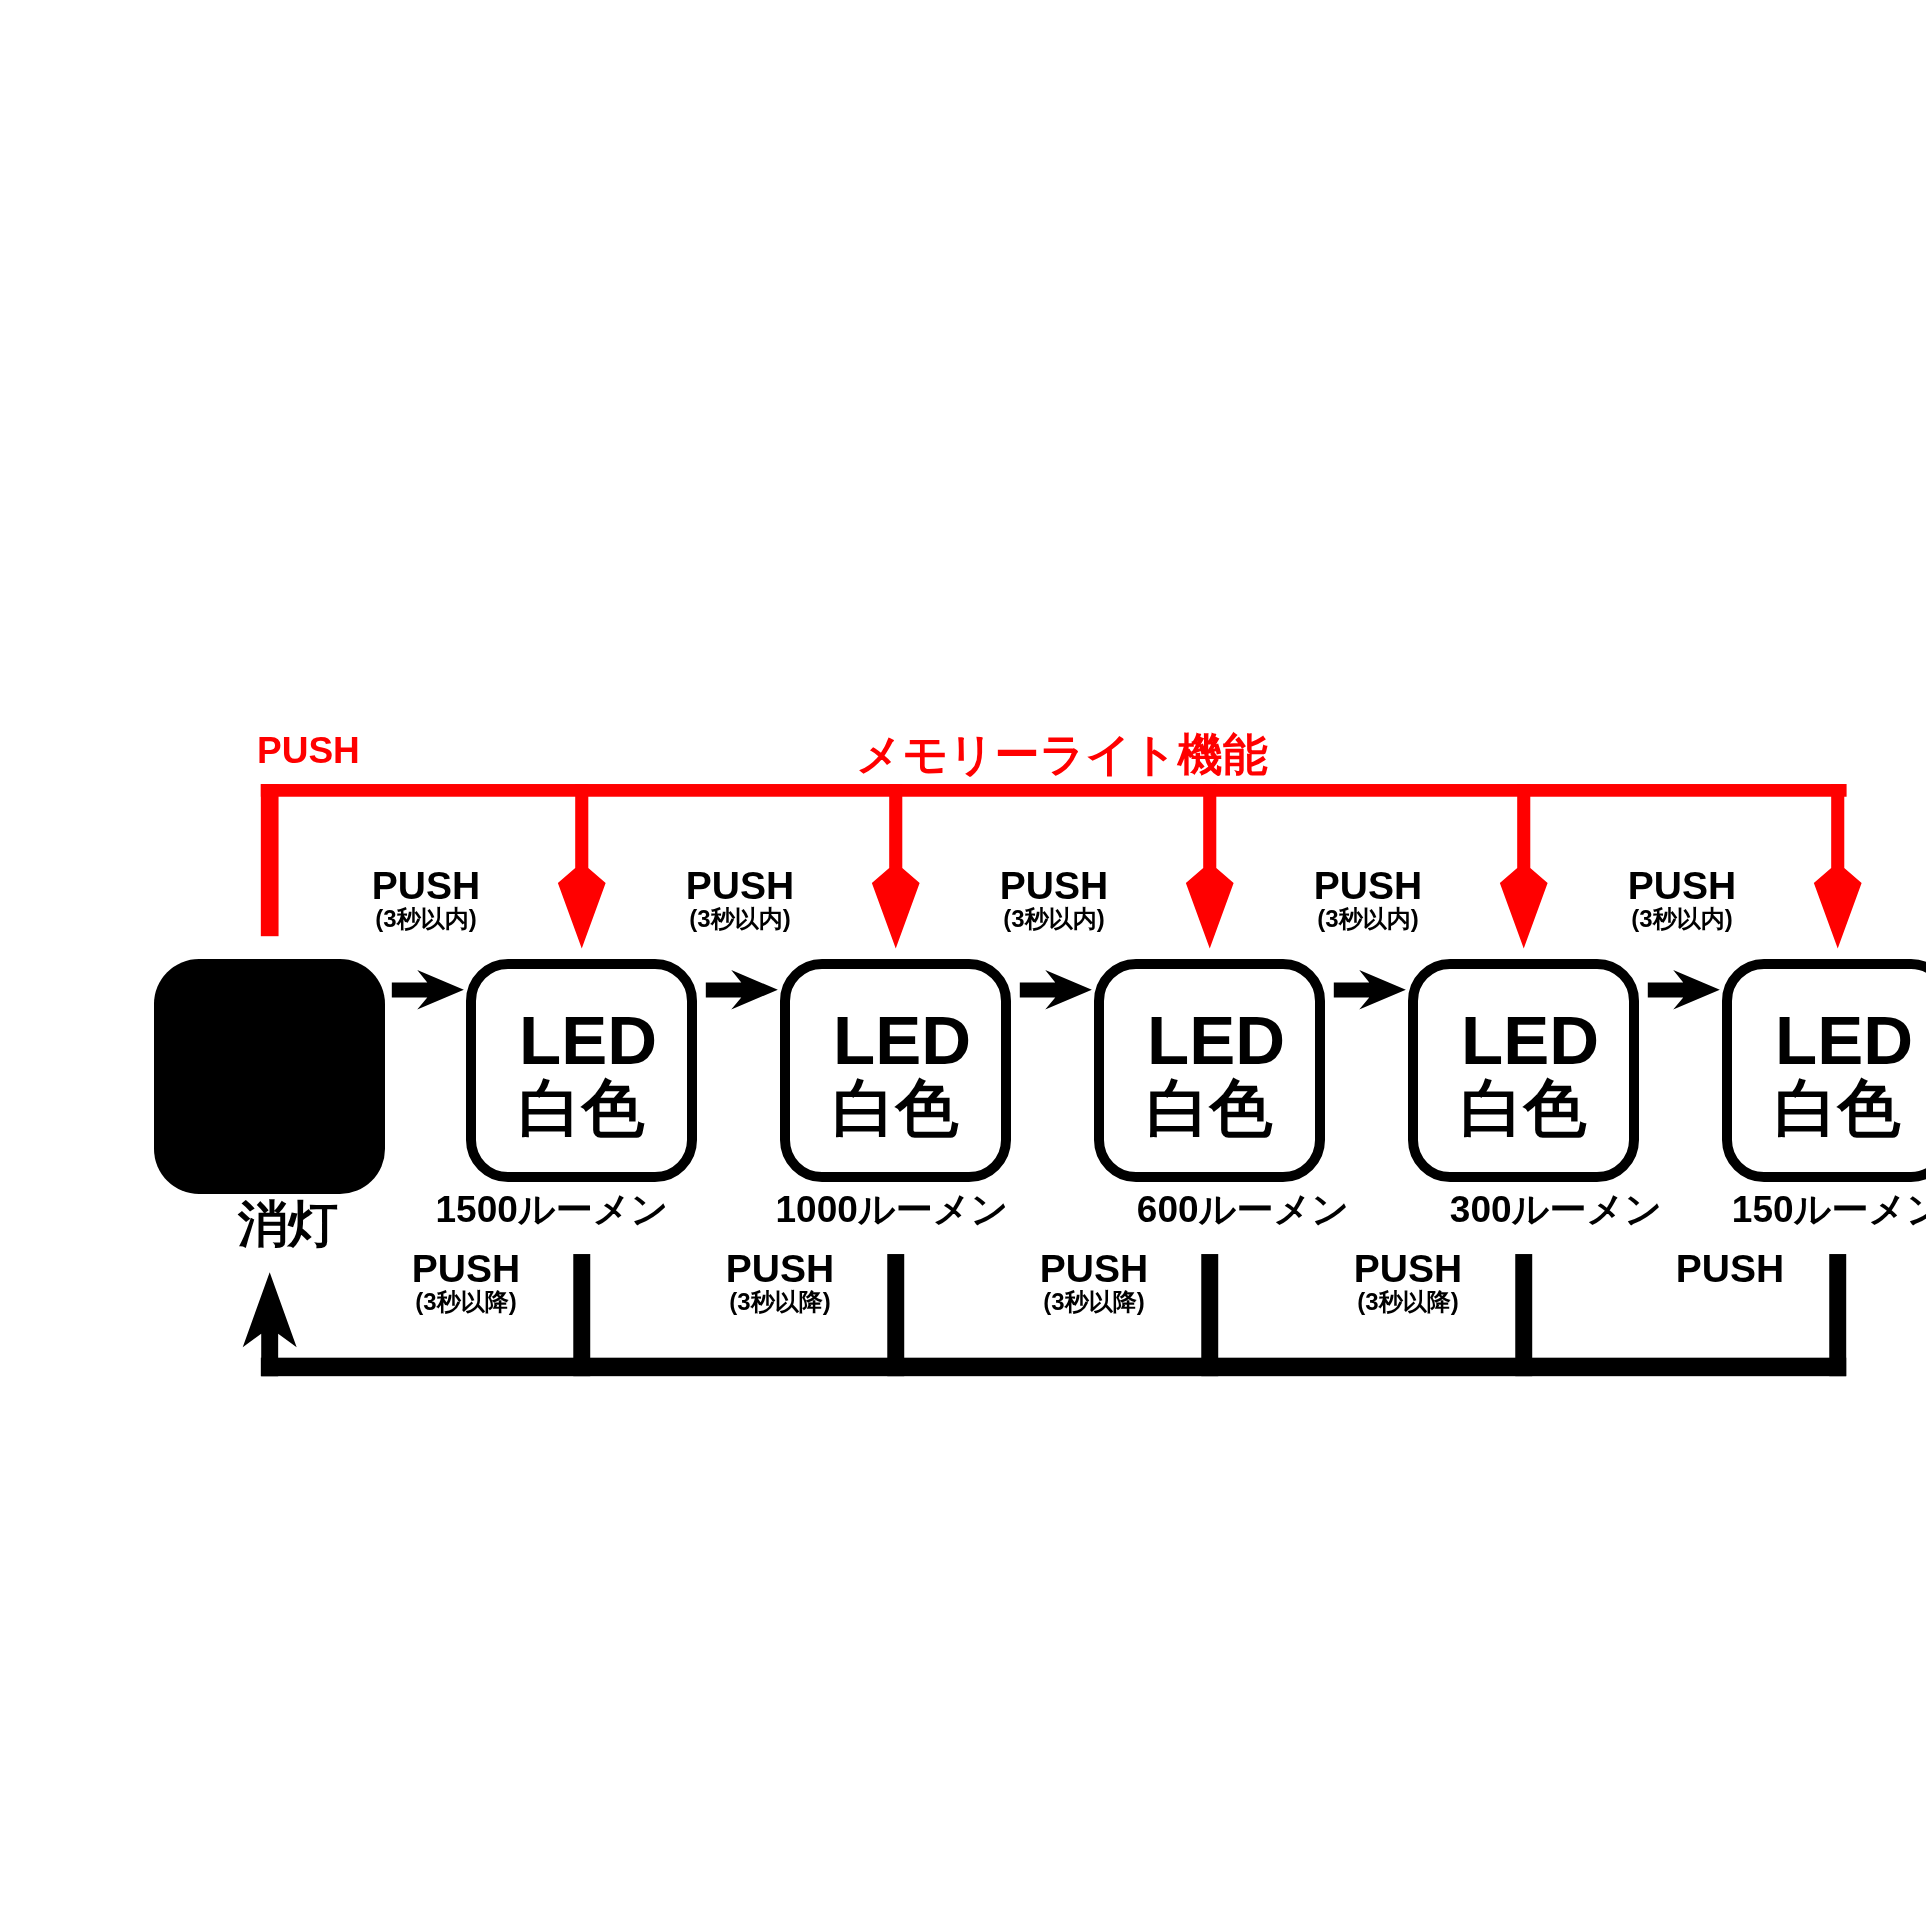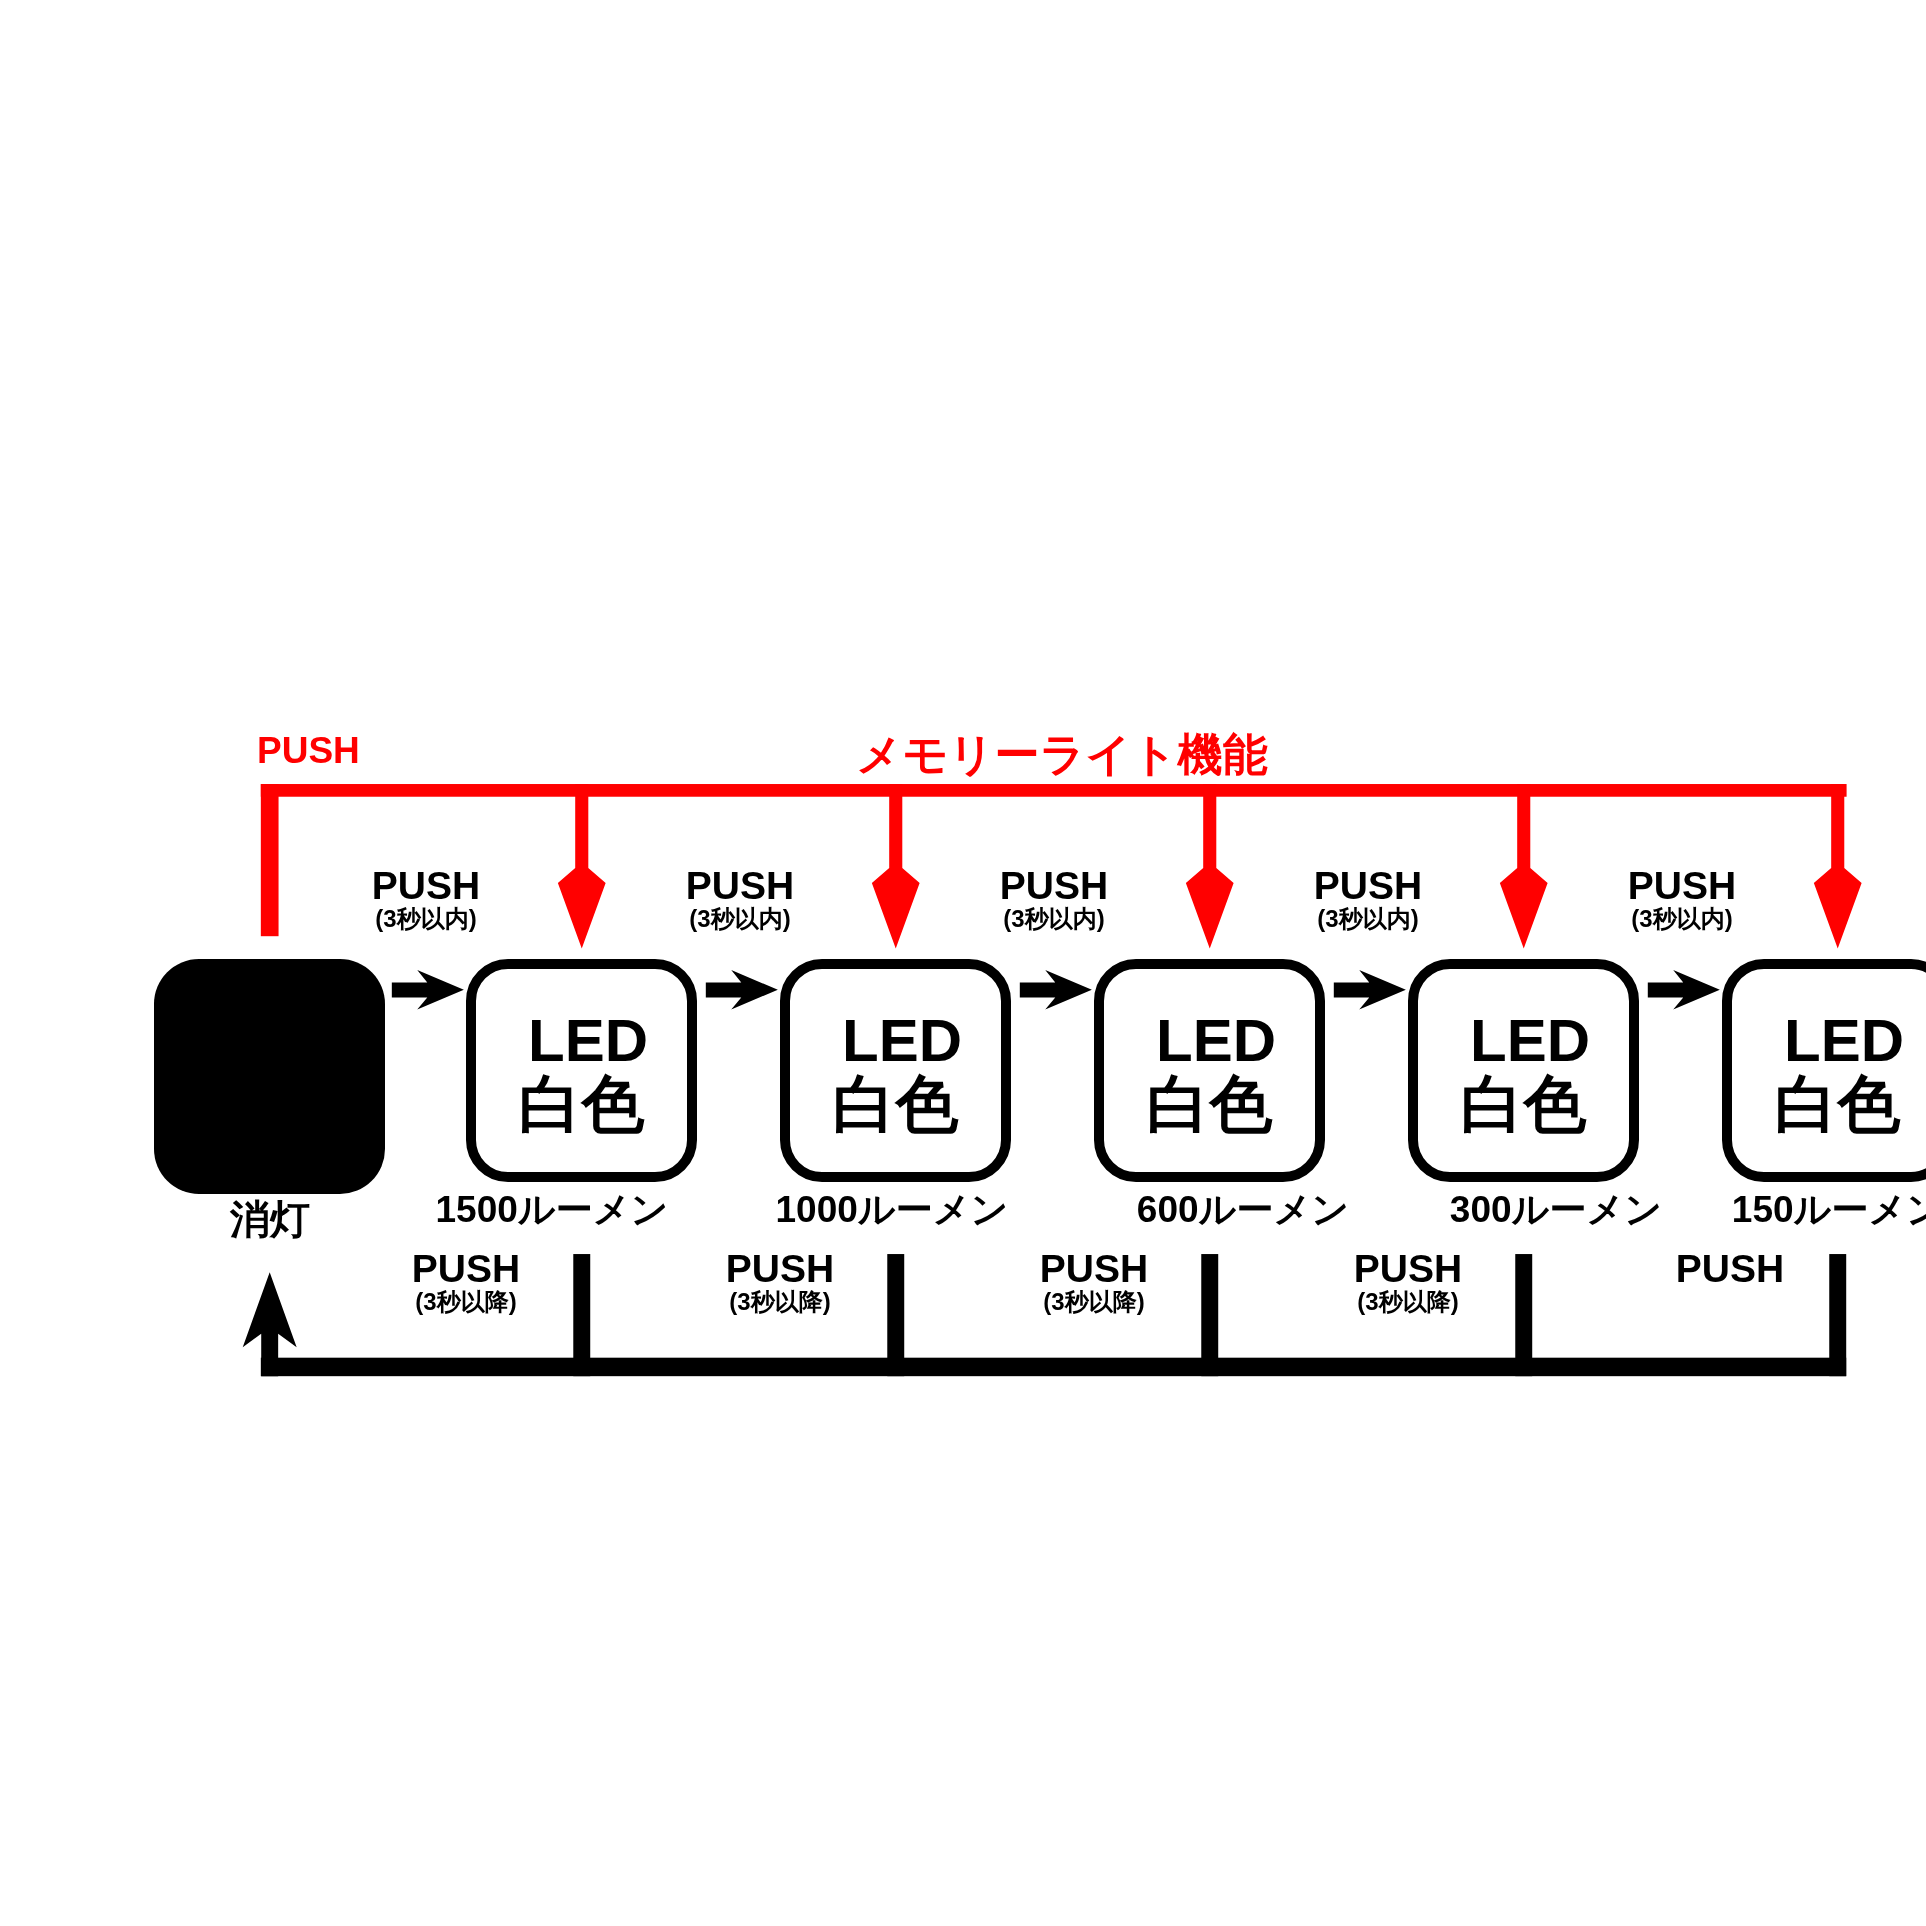--- a/index.html
+++ b/index.html
@@ -30,31 +30,31 @@
   .top-step{top:866px;}
   .bottom-step{top:1249px;}
 
   .box{
     position:absolute;top:959px;width:231px;height:223px;
     border:10.8px solid #000000;border-radius:42px;
     box-sizing:border-box;background:#ffffff;
     display:flex;flex-direction:column;align-items:center;justify-content:center;
     padding-top:7px;
   }
-  .box .l1{font-size:60px;line-height:1.0;margin-left:13px;}
+  .box .l1{font-size:69px;line-height:1.0;margin-left:13px;}
   .box .l2{font-size:63px;line-height:1.05;}
 
   #power-box{
     position:absolute;left:154px;top:959px;width:231px;height:235px;
     background:#000000;border-radius:45px;
   }
 
   .lumen{top:1191px;font-size:37px;line-height:1;}
 
-  #off-label{left:270px;top:1197px;font-size:40px;line-height:1.1;}
+  #off-label{left:288px;top:1197px;font-size:50px;line-height:1.1;}
 
   #art{position:absolute;left:0;top:0;}
 </style>
 </head>
 <body>
 
 <div id="canvas">
 
 
   <div id="memory-push-label" class="abs red-label">PUSH</div>

